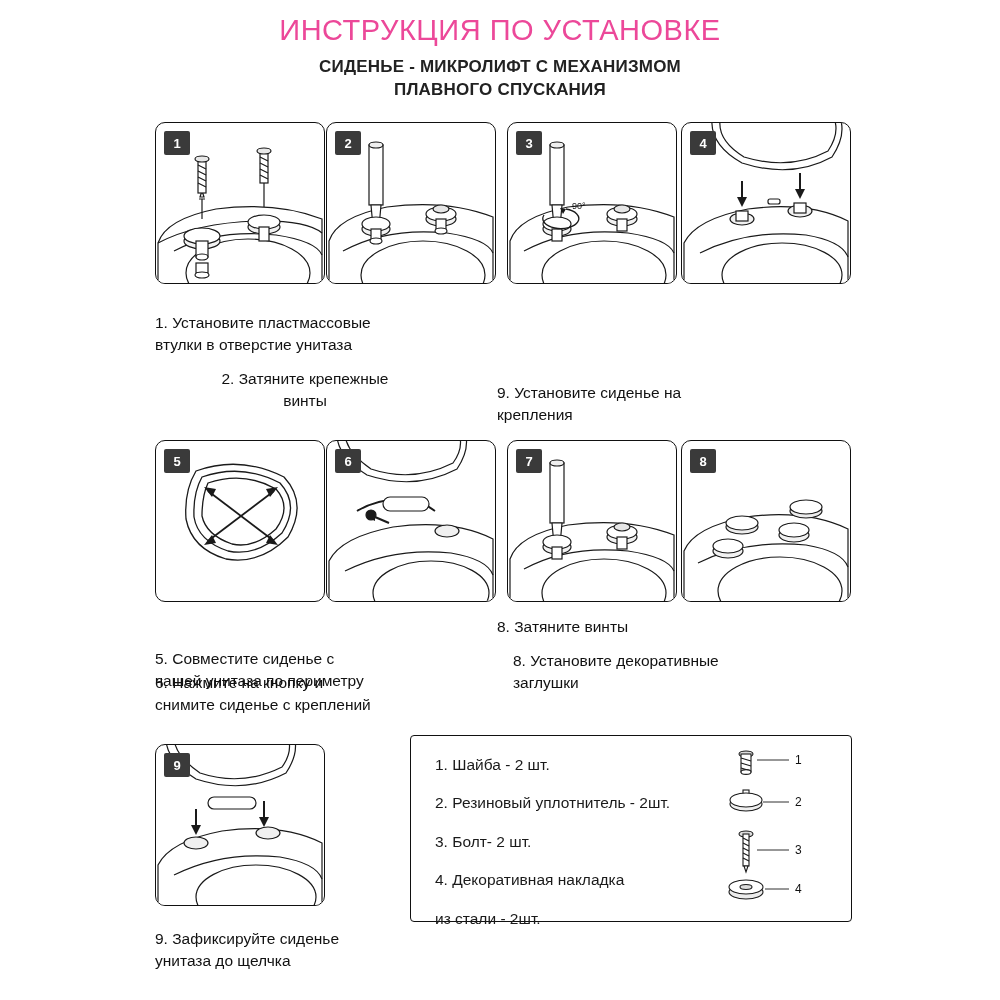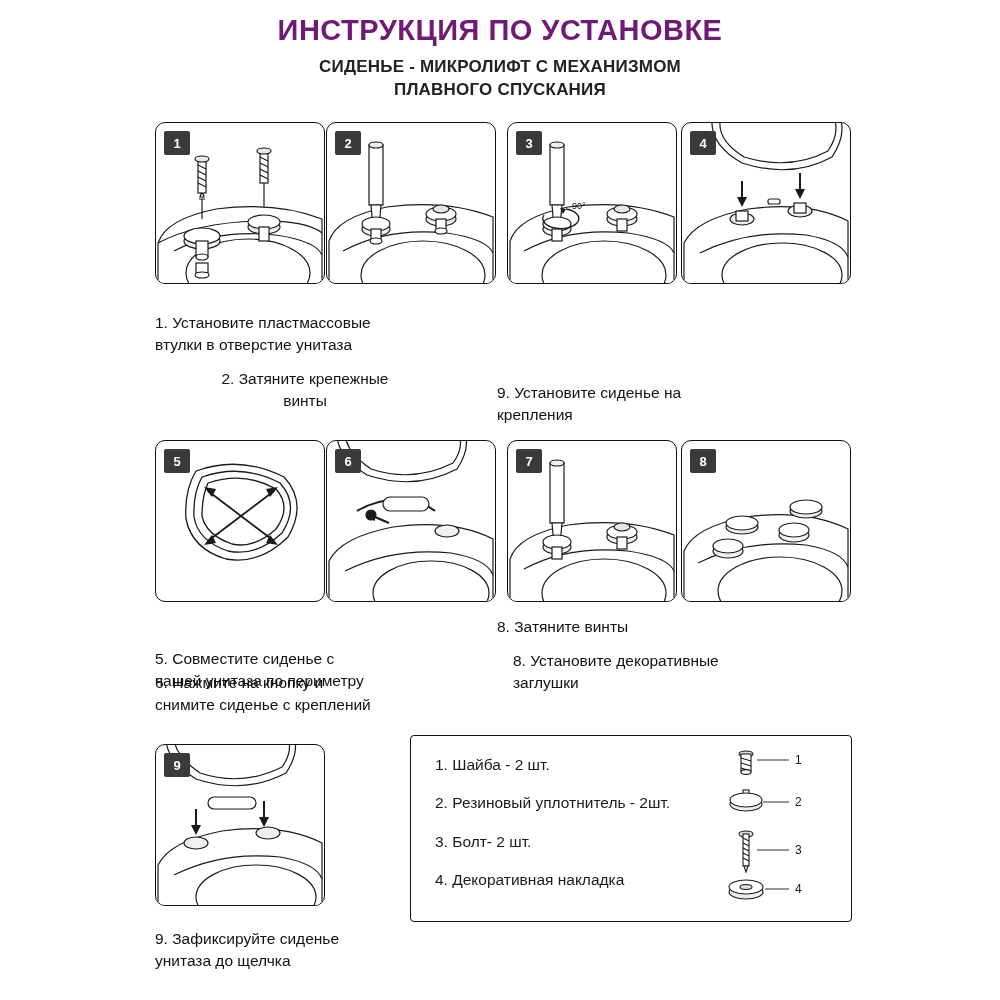--- a/index.html
+++ b/index.html
@@ -9,22 +9,22 @@
     font-family:"Liberation Sans", sans-serif;
     color:#1a1a1a;
     position:relative;
     overflow:hidden;
   }
   .page{position:relative;width:1000px;height:1000px;}
 
   
   .header{text-align:center;padding-top:14px;}
   .title{
-    font-size:29px;font-weight:bold;letter-spacing:0.5px;
-    color:#701a75;
+    font-size:29px;font-weight:normal;letter-spacing:0.5px;
+    color:#ec4899;
   }
   .subtitle{
     margin-top:9px;
     font-size:17px;font-weight:bold;color:#222;line-height:1.35;
     letter-spacing:0.2px;
   }
   .panel{
     position:absolute;
     border:1.5px solid #111;
     border-radius:10px;
@@ -334,20 +334,21 @@
 
   <div class="caption" style="left:155px;top:928px;width:330px;white-space:pre-line;">9. Зафиксируйте сиденье
 унитаза до щелчка</div>
 
   <div class="parts-box" style="left:410px;top:735px;width:440px;height:185px;">
     <div class="parts-list">
       <div class="item">1. Шайба - 2 шт.</div>
       <div class="item">2. Резиновый уплотнитель - 2шт.</div>
       <div class="item">3. Болт- 2 шт.</div>
       <div class="item">4. Декоративная накладка</div>
+      <div class="item">из стали - 2шт.</div>
     </div>
     <div class="parts-icons">
       <svg viewBox="0 0 180 185" width="180" height="185">
         <g fill="none" stroke="#1a1a1a" stroke-width="1.1">
 
           <g>
             <ellipse cx="75" cy="18" rx="7" ry="3" fill="#ddd"></ellipse>
             <rect x="70" y="18" width="10" height="18" fill="#fff"></rect>
             <path d="M70 22 L80 25 M70 27 L80 30 M70 32 L80 35"></path>
             <ellipse cx="75" cy="36" rx="5" ry="2.4" fill="#fff"></ellipse>

